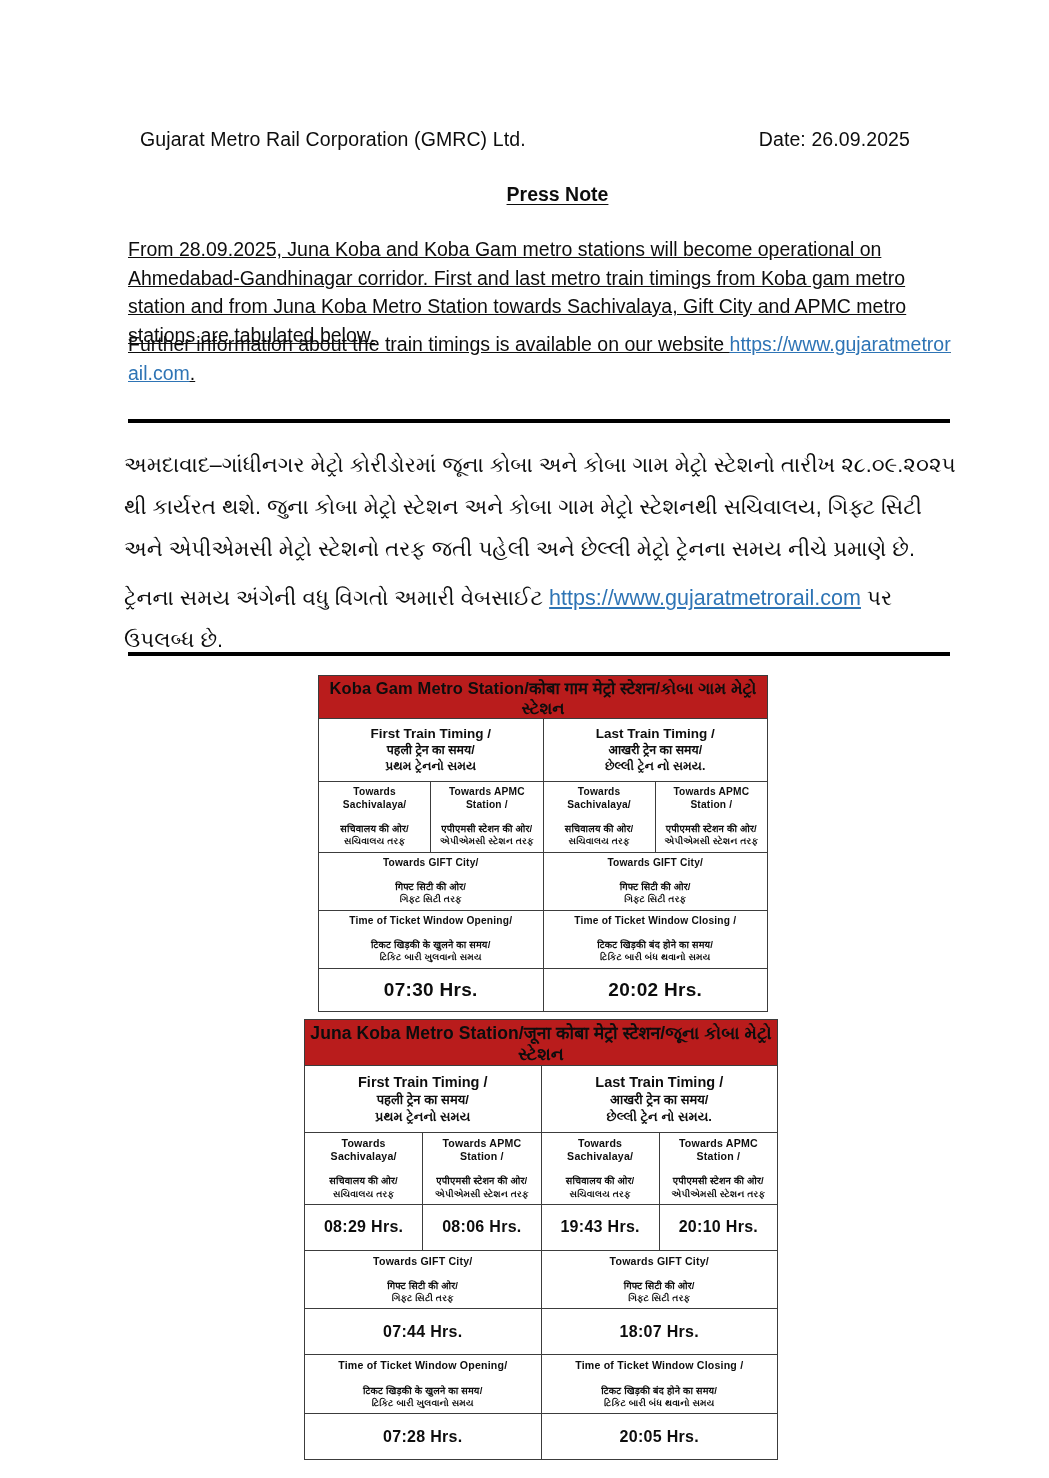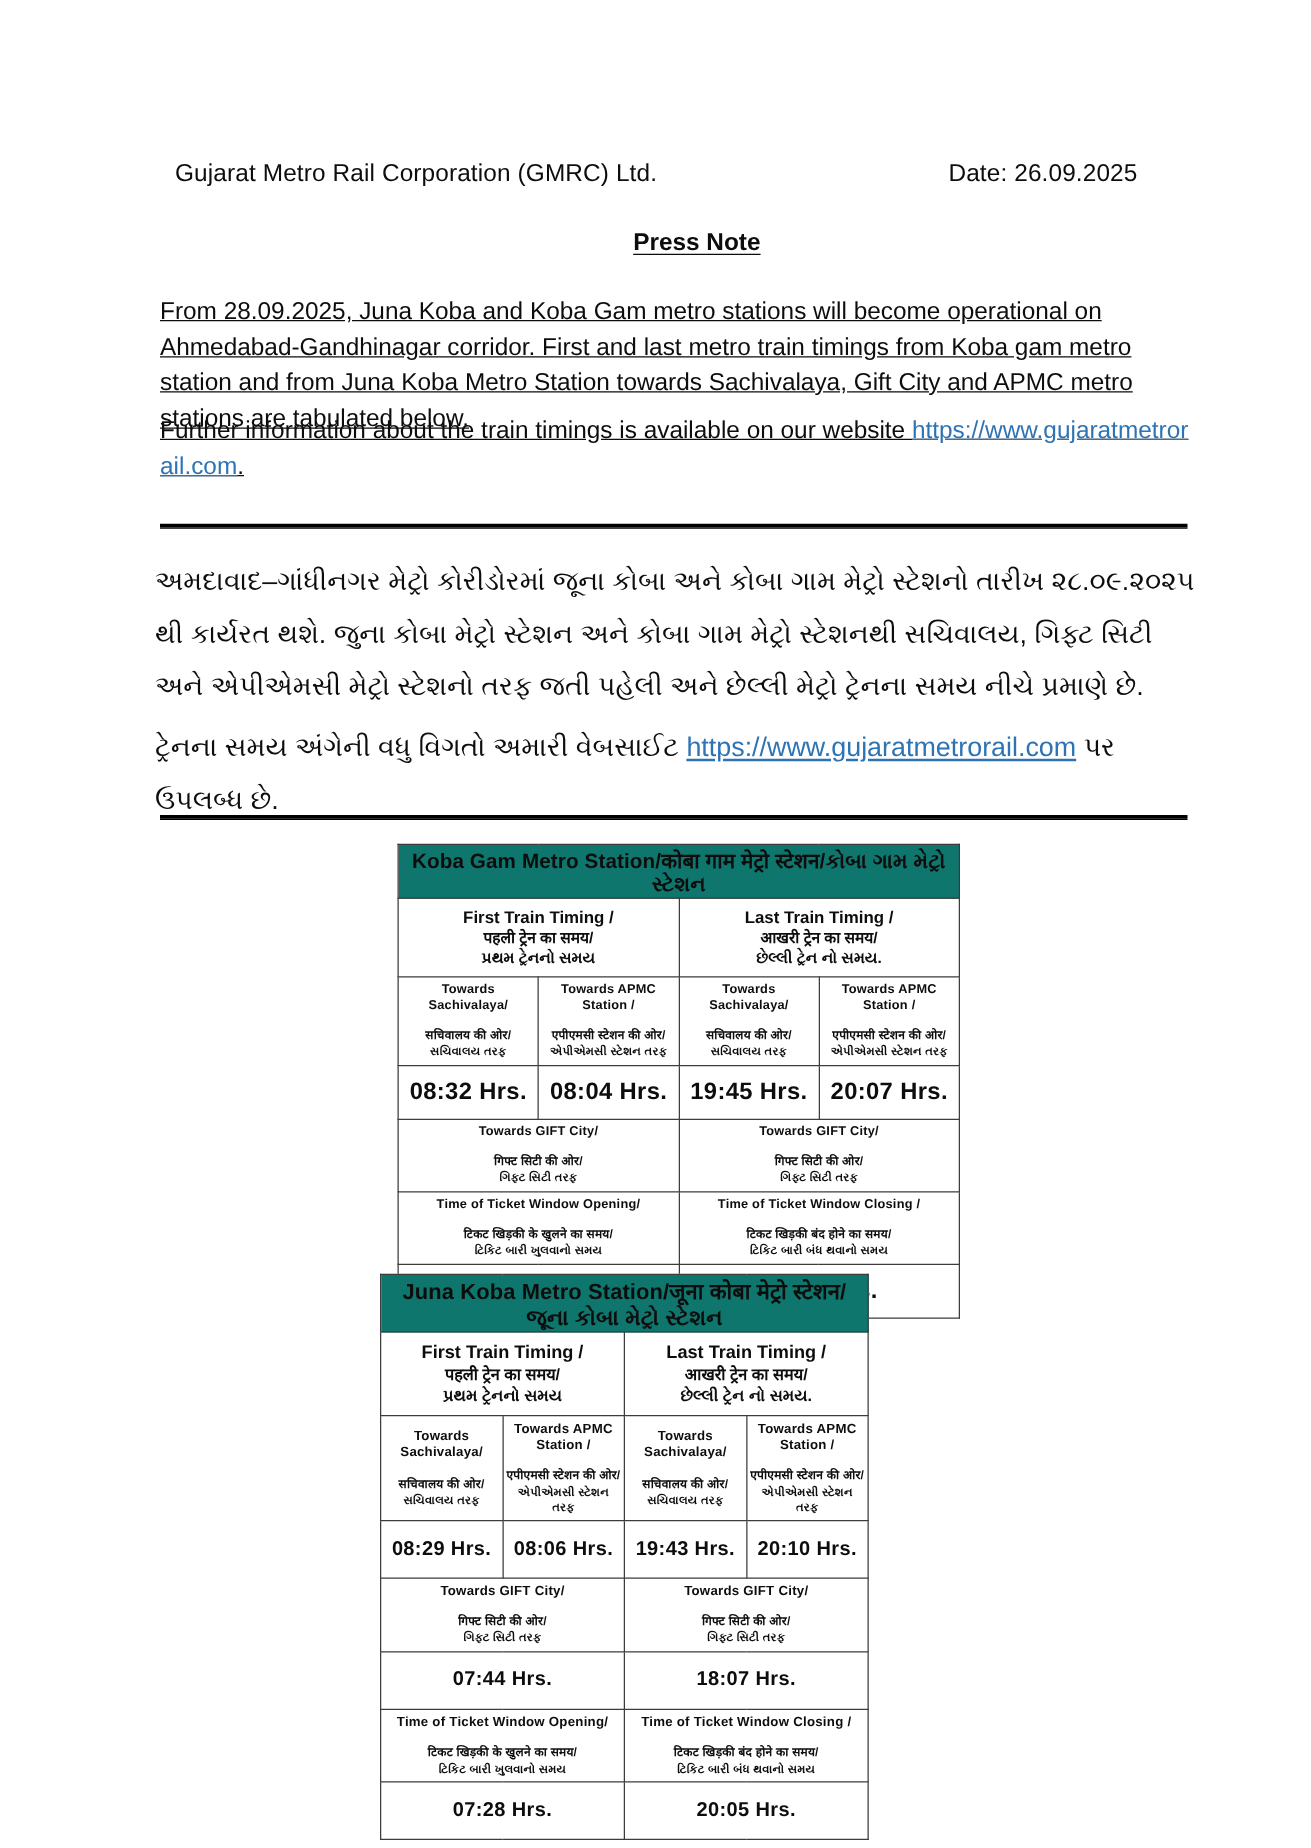--- a/index.html
+++ b/index.html
@@ -103,21 +103,21 @@
     table-layout: fixed;
     background: #ffffff;
   }
   .tbl td {
     border: 1.4px solid #3c3c3c;
     text-align: center;
     vertical-align: middle;
     padding: 0;
   }
   .tbl .title-cell {
-    background: #0f766e;
+    background: #b91c1c;
     font-weight: bold;
     font-size: 16.5px;
     height: 36px;
     letter-spacing: 0.1px;
     border: 1.6px solid #3c3c3c;
   }
   .tbl .timing-cell {
     font-weight: bold;
     font-size: 13.5px;
     line-height: 16.5px;
@@ -140,21 +140,21 @@
   }
   .tbl .sub-small { font-size: 9.6px; display: block; line-height: 12.2px; margin-top: 12px; }
   .tbl .sub-smaller { font-size: 9.2px; display: block; line-height: 12.2px; }
   .tbl .ln { display: block; }
   .tbl .ln-hi { display: block; font-size: 12.4px; line-height: 16px; }
   .tbl .ln-gu { display: block; font-size: 12.4px; line-height: 16px; }
 
   
   #table-koba-gam { left: 318px; top: 675px; width: 450px; }
   
-  #table-juna-koba { left: 304px; top: 1019px; width: 391px; }
+  #table-juna-koba { left: 304px; top: 1019px; width: 474px; }
   #table-juna-koba .title-cell { font-size: 17.5px; height: 38px; }
   #table-juna-koba .timing-cell { font-size: 14.5px; line-height: 18px; height: 58px; }
   #table-juna-koba .dir-cell { font-size: 10.6px; line-height: 13.2px; height: 46px; }
   #table-juna-koba .time-cell { font-size: 16px; height: 45px; }
   #table-juna-koba .ln-hi, #table-juna-koba .ln-gu { font-size: 13px; line-height: 17px; }
 </style>
 </head>
 <body>
 
 <div class="page">
@@ -221,26 +221,20 @@
           <span class="sub-small">सचिवालय की ओर/</span>
           <span class="sub-smaller">સચિવાલય તરફ</span>
         </td>
         <td class="dir-cell">
           <span class="ln">Towards APMC Station /</span>
           <span class="sub-small">एपीएमसी स्टेशन की ओर/</span>
           <span class="sub-smaller">એપીએમસી સ્ટેશન તરફ</span>
         </td>
       </tr>
       <tr>
-        <td class="time-cell">08:32 Hrs.</td>
-        <td class="time-cell">08:04 Hrs.</td>
-        <td class="time-cell">19:45 Hrs.</td>
-        <td class="time-cell">20:07 Hrs.</td>
-      </tr>
-      <tr>
         <td class="dir-cell" colspan="2">
           <span class="ln">Towards GIFT City/</span>
           <span class="sub-small">गिफ्ट सिटी की ओर/</span>
           <span class="sub-smaller">ગિફ્ટ સિટી તરફ</span>
         </td>
         <td class="dir-cell" colspan="2">
           <span class="ln">Towards GIFT City/</span>
           <span class="sub-small">गिफ्ट सिटी की ओर/</span>
           <span class="sub-smaller">ગિફ્ટ સિટી તરફ</span>
         </td>

